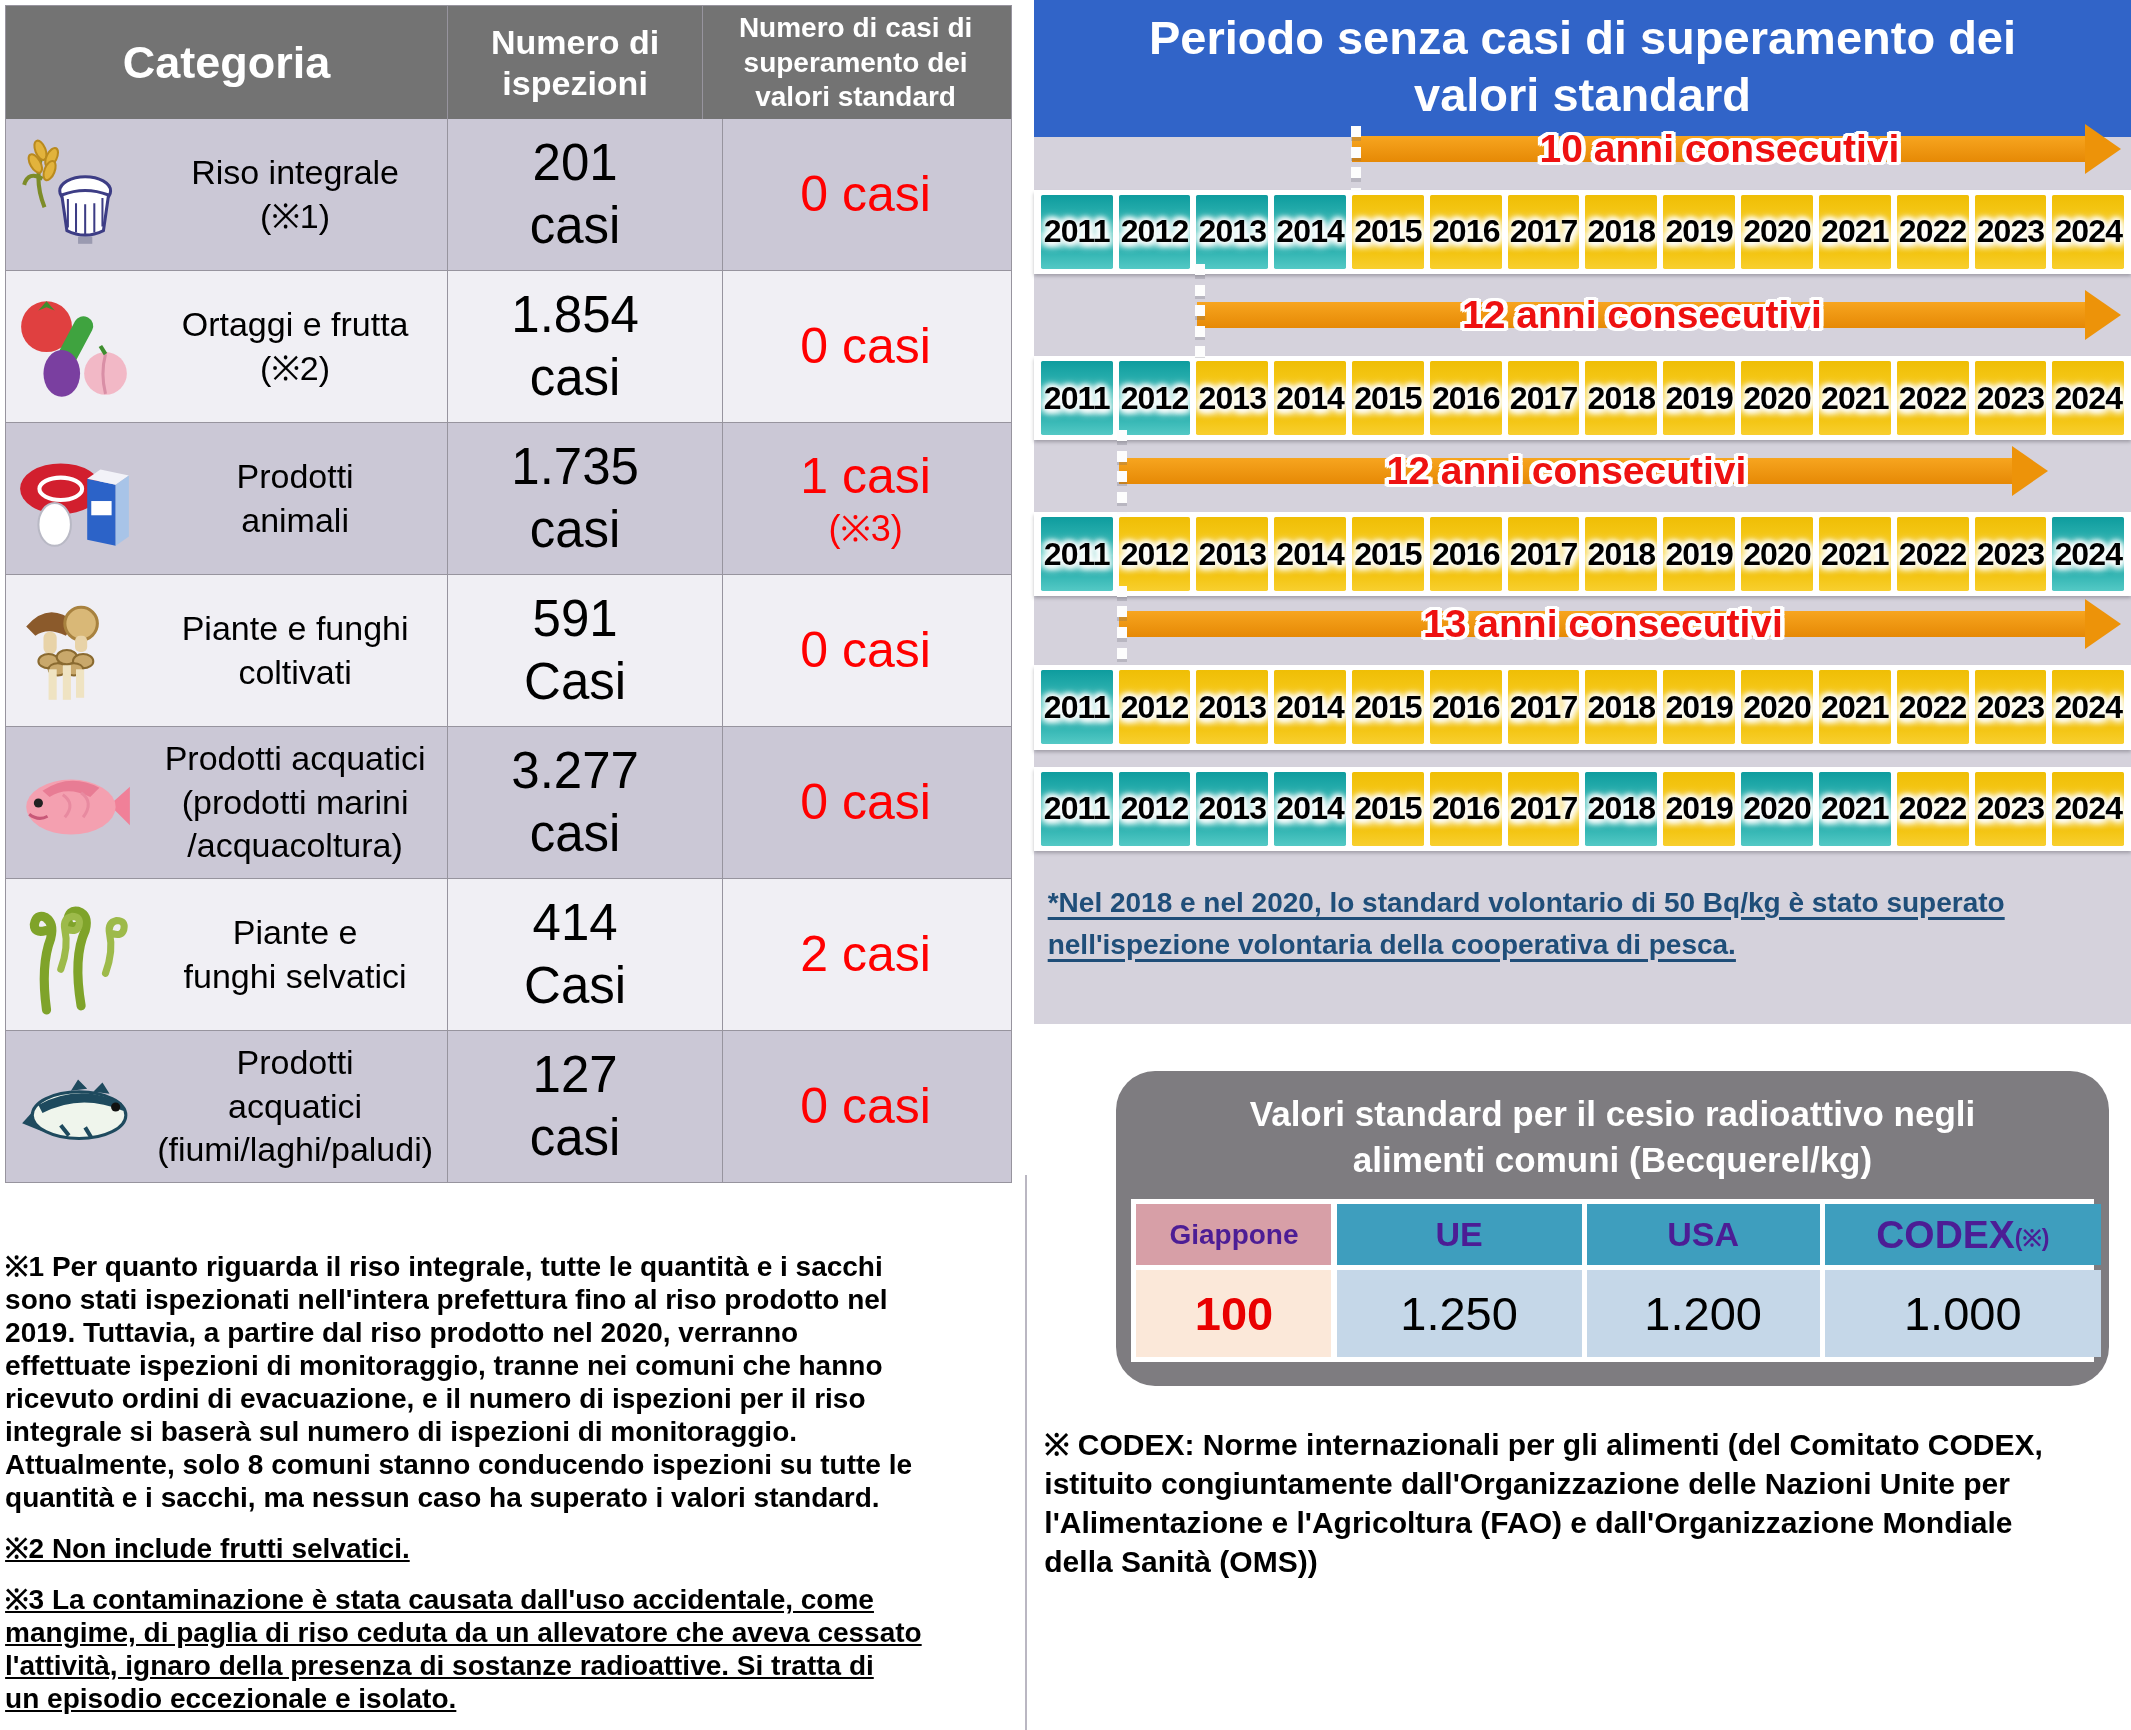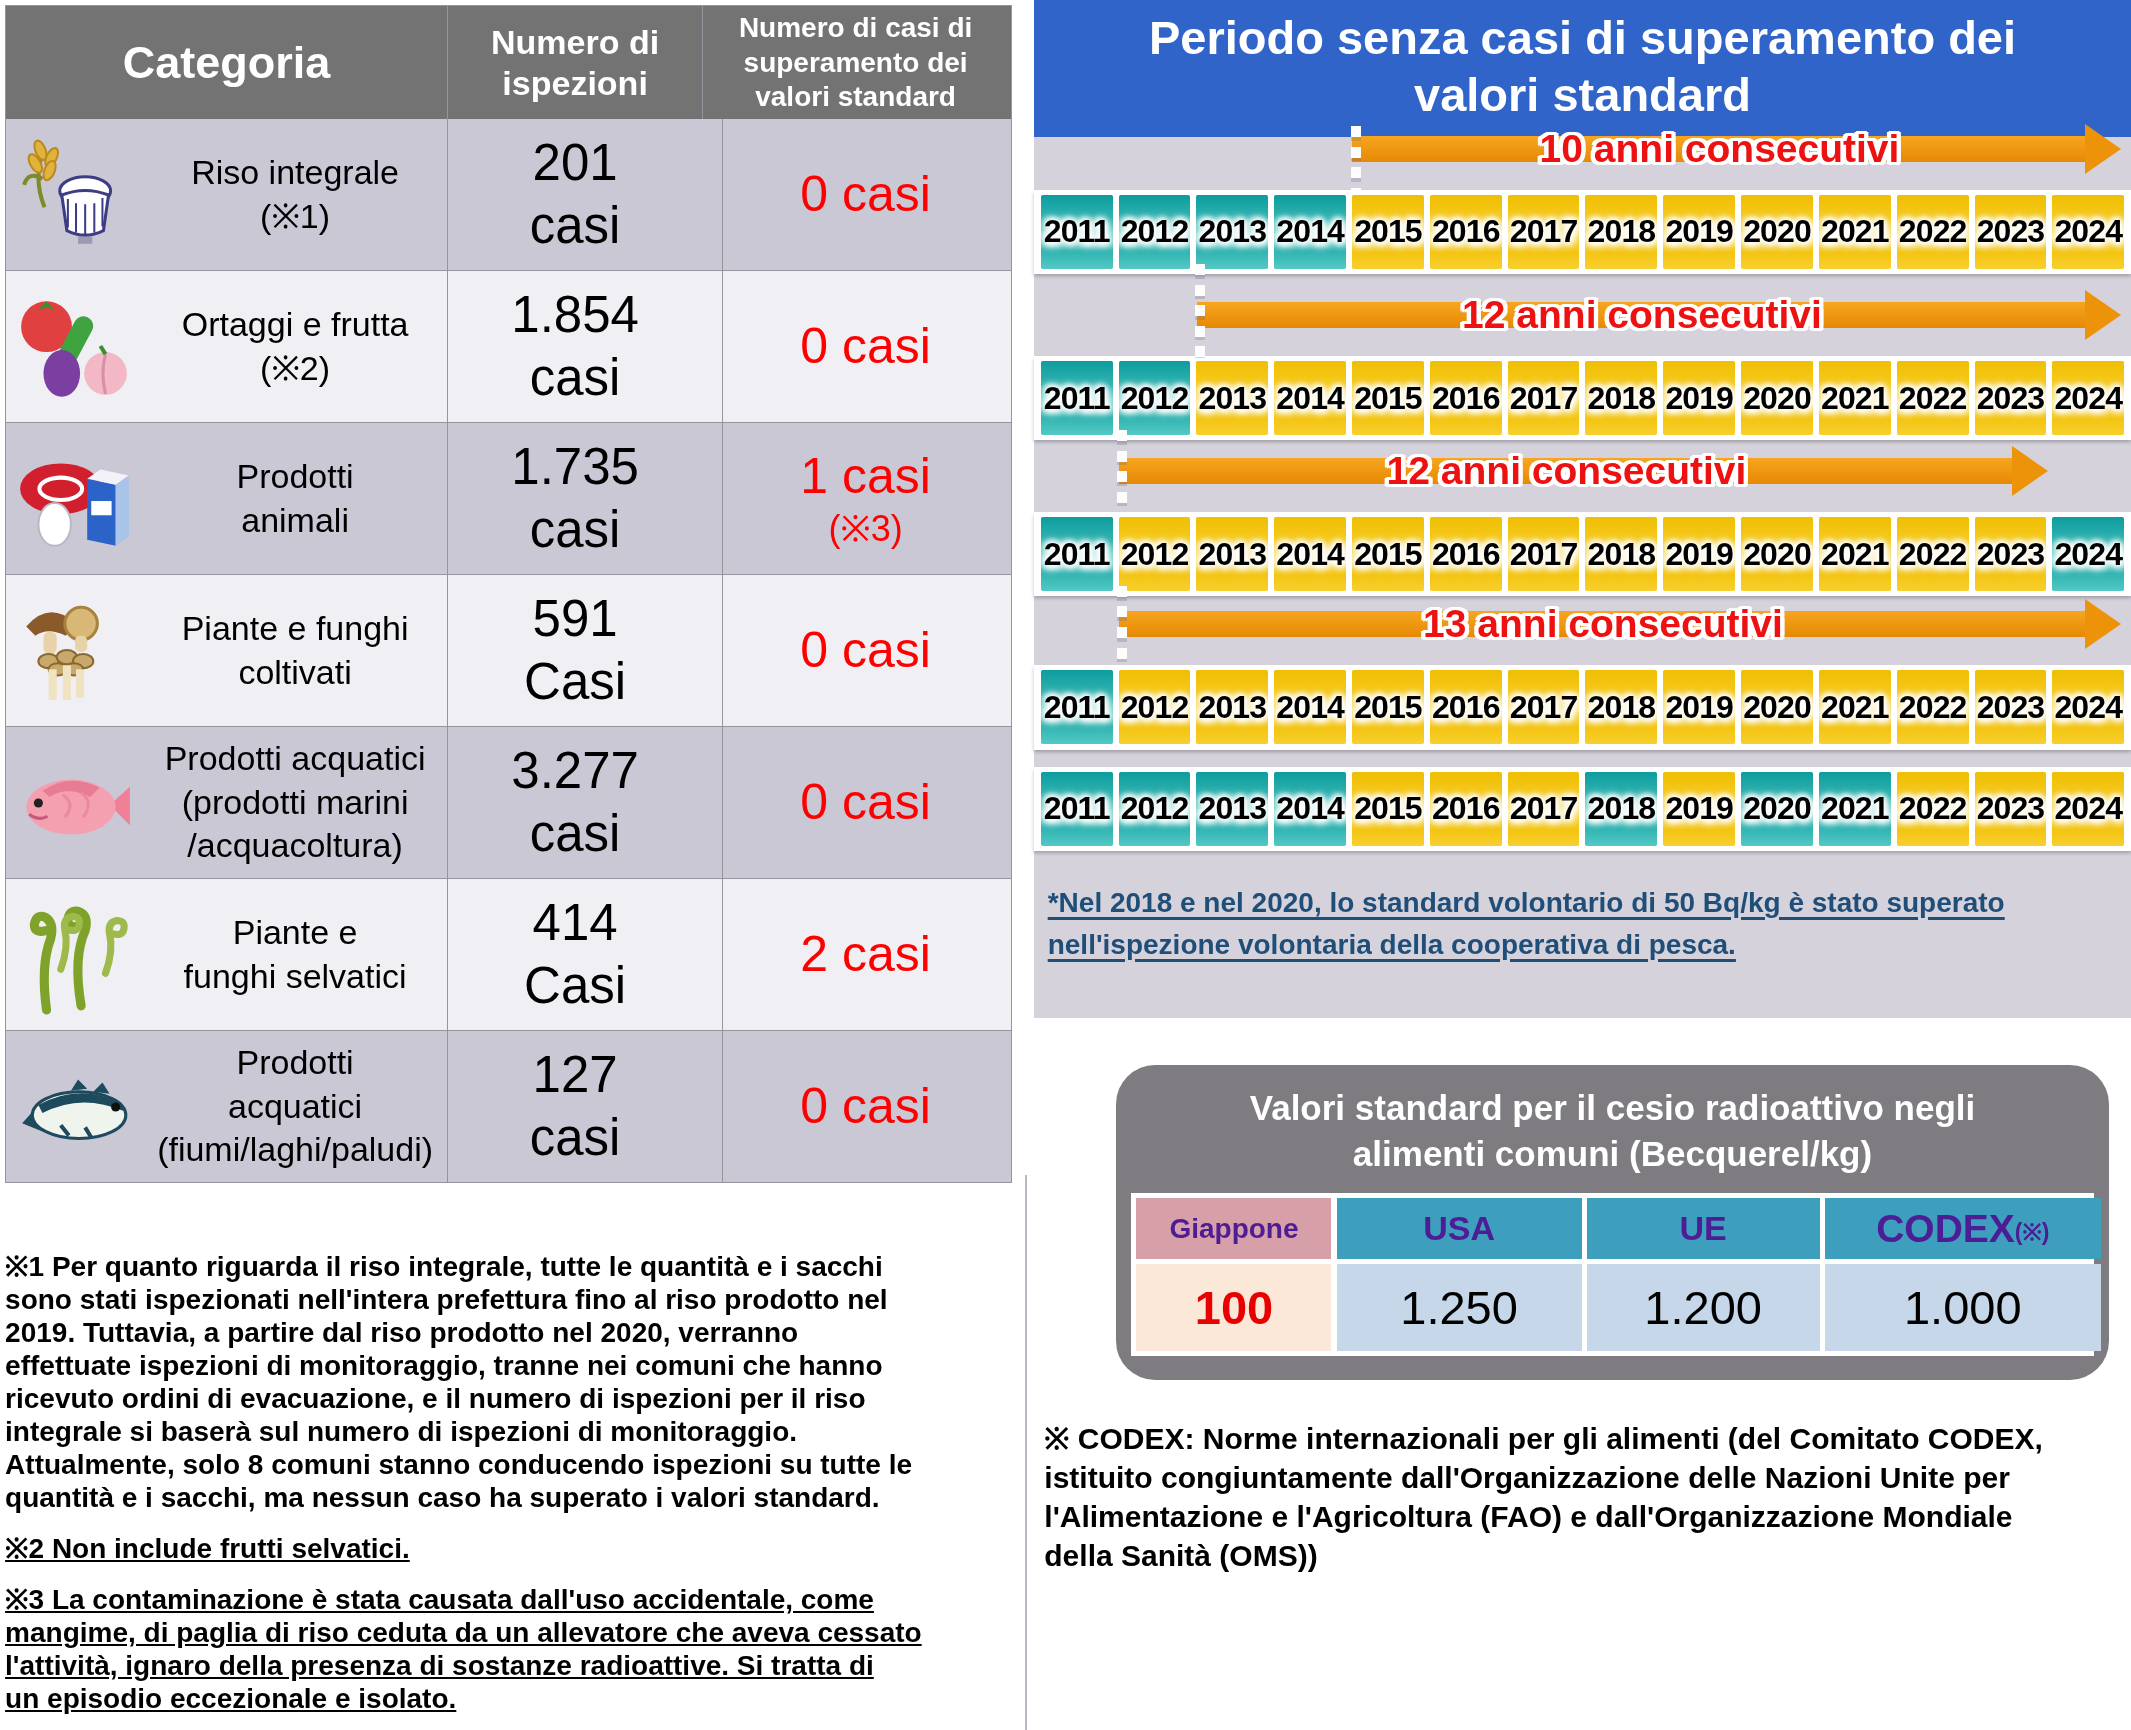--- a/index.html
+++ b/index.html
@@ -32,21 +32,21 @@
 
   
   .footnotes{margin-top:67px;width:1008px;font-weight:bold;font-size:28px;line-height:1.18;}
   .footnotes p{margin:0;}
   .footnotes p + p{margin-top:18px;text-decoration:underline;}
 
   .v-divider{position:absolute;left:1025px;top:1175px;bottom:0;width:1.7px;background:#BAB7C2;}
 
   
   .right-col{position:absolute;left:1034px;top:0;width:1097px;}
-  .timeline-panel{position:relative;background:#D5D2DC;padding-bottom:2px;}
+  .timeline-panel{position:relative;background:#D5D2DC;padding-bottom:8px;}
   .tl-title{background:#3164C8;color:#fff;font-weight:bold;font-size:47px;line-height:1.2;
             text-align:center;padding:10.3px 0 13.7px 0;}
   .tl-gap{position:relative;}
   .arrow-bar{position:absolute;bottom:28px;height:26px;background:linear-gradient(#F7A51F,#E68905);
              display:flex;align-items:center;justify-content:center;}
   .arrow-bar::after{content:"";position:absolute;right:-34px;top:50%;transform:translateY(-50%);
              border-left:36px solid #ED9309;border-top:25px solid transparent;border-bottom:25px solid transparent;}
   .arrow-label{position:relative;font-weight:bold;font-size:39px;color:#EE1111;white-space:nowrap;
       text-shadow:2.6px 0 0 #fff,-2.6px 0 0 #fff,0 2.6px 0 #fff,0 -2.6px 0 #fff,
                   2.6px 2.6px 0 #fff,-2.6px -2.6px 0 #fff,2.6px -2.6px 0 #fff,-2.6px 2.6px 0 #fff,
@@ -400,22 +400,22 @@
         </div>
       <p class="tl-foot pre">*Nel 2018 e nel 2020, lo standard volontario di 50 Bq/kg è stato superato
 nell'ispezione volontaria della cooperativa di pesca.</p>
     </div>
 
     <div class="std-box">
       <div class="std-title pre">Valori standard per il cesio radioattivo negli
 alimenti comuni (Becquerel/kg)</div>
       <div class="std-table" id="std-table">
           <div class="std-cell std-h jp">Giappone</div>
+          <div class="std-cell std-h intl">UE</div>
           <div class="std-cell std-h intl">USA</div>
-          <div class="std-cell std-h intl">UE</div>
           <div class="std-cell std-h intl">
             <span class="codex-main">CODEX</span>
             <span class="codex-sub">(※)</span>
           </div>
           <div class="std-cell std-v jp">100</div>
           <div class="std-cell std-v">1.250</div>
           <div class="std-cell std-v">1.200</div>
           <div class="std-cell std-v">1.000</div>
         </div>
     </div>

